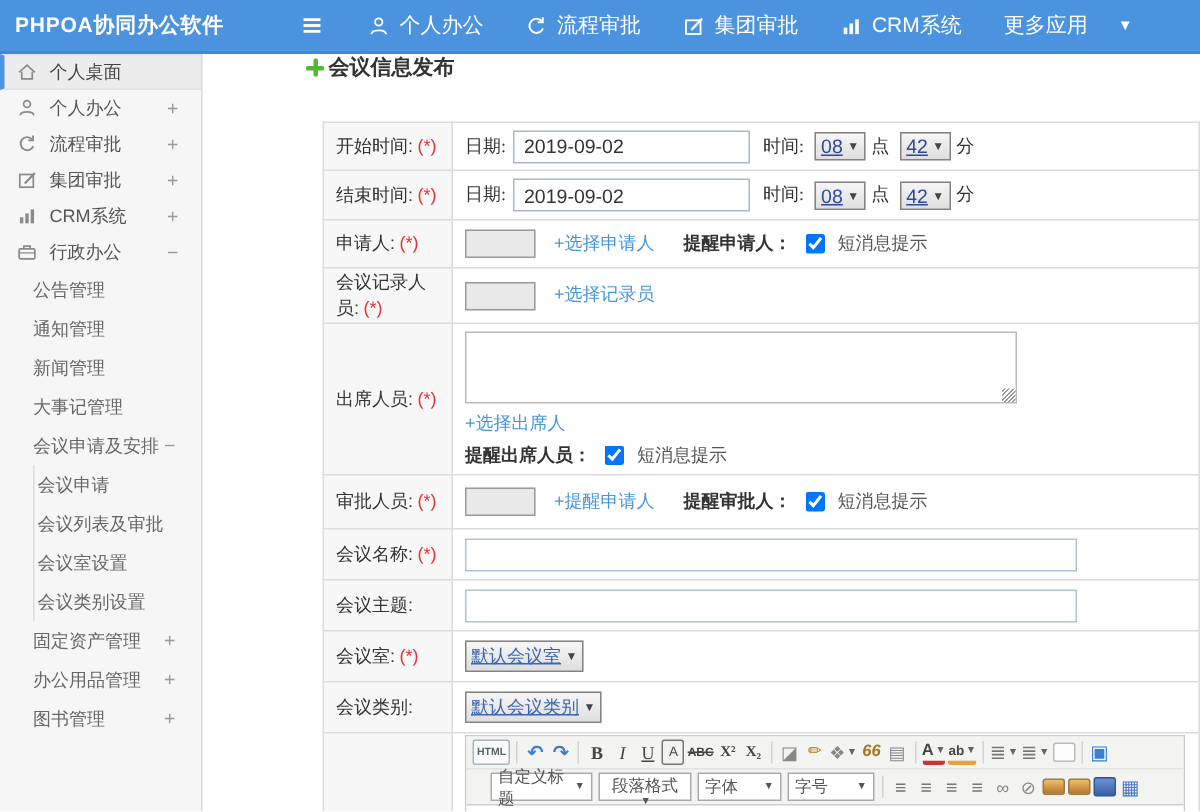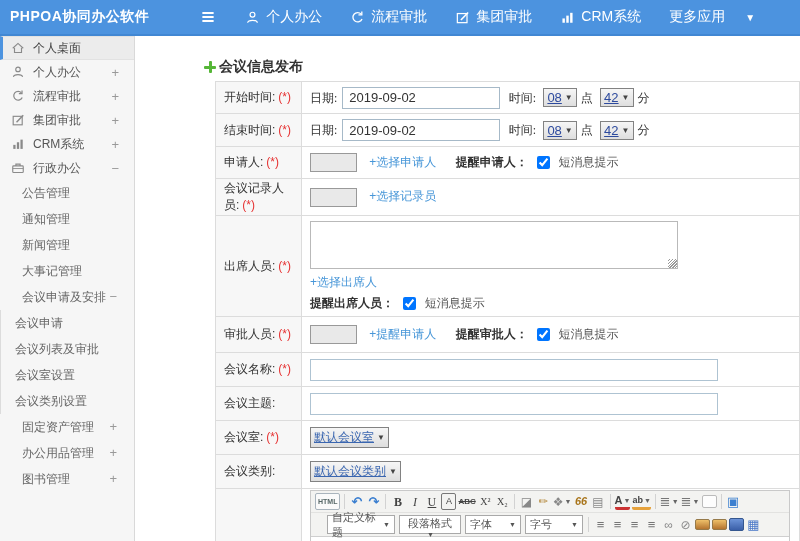--- a/index.html
+++ b/index.html
@@ -20,27 +20,27 @@
 
   
   .sidebar { position:absolute; left:0; top:36px; width:135px; bottom:0; background:#f6f6f6;
              border-right:1px solid #d9d9d9; overflow:hidden; font-size:12px; color:#555; }
   .s-root { position:relative; height:24px; display:flex; align-items:center; gap:8px; padding-left:11px; cursor:pointer;text-align:center; }
   .s-root.active { background:#ececec; border-left:3px solid #4c93df; padding-left:8px;
                    border-top:1px solid #e2e2e2; border-bottom:1px solid #e2e2e2; color:#444; }
   .sic { width:14px; height:14px; color:#8a8a8a; flex:0 0 auto; }
   .sic svg { width:14px; height:14px; display:block; }
   .s-sub, .s-subsub { position:relative; padding:4px 0 4px 22px; line-height:18px; color:#666; cursor:pointer; }
-  .s-subsub { padding-left:14px; border-left:1px solid #dcdcdc; width:113px; }
+  .s-subsub { margin-left:22px; padding-left:2px; border-left:1px solid #dcdcdc; width:113px; }
   .stg { position:absolute; right:15px; top:50%; transform:translateY(-50%); color:#999; font-size:13px; }
   .s-sub .stg { right:17px; }
 
   
   .main { position:absolute; left:136px; top:36px; right:0; bottom:0; background:#fff; overflow:hidden; }
-  .page-title { position:absolute; left:68px; top:22px; font-size:14px; font-weight:bold; color:#333;
+  .page-title { position:absolute; left:68px; top:0; font-size:14px; font-weight:bold; color:#333;
                 display:flex; align-items:center; }
   .plus-ico { position:relative; width:12px; height:12px; margin-right:3px; display:inline-block; }
   .plus-ico::before { content:""; position:absolute; left:4.5px; top:0; width:3px; height:12px; background:#55b637; border-radius:1px; }
   .plus-ico::after  { content:""; position:absolute; top:4.5px; left:0; height:3px; width:12px; background:#55b637; border-radius:1px; }
 
   table.form { position:absolute; left:79px; top:45px; width:calc(100% - 79px); border-collapse:collapse; table-layout:fixed; }
   table.form td { border:1px solid #dcdcdc; font-size:12px; color:#333; vertical-align:middle; padding:0 8px; }
   td.lbl { background:#f7f7f7; width:86px; padding-left:10px; }
   .req { color:#e63333; margin-left:3px; }
 
@@ -77,21 +77,21 @@
           margin:0 1px; font-size:11px; color:#444; cursor:pointer; border-radius:2px; line-height:1; }
   .tsep { width:1px; height:15px; background:#d2d2d2; margin:0 3px; flex:0 0 auto; }
   .tcar { font-size:7px; color:#666; margin-left:1px; }
   .t-txt { font-size:7px; font-weight:bold; color:#566; border:1px solid #a9b4bd; background:#fafafa; padding:1px 2px; }
   .t-blue { color:#3b7fd0; font-size:13px; font-weight:bold; }
   .t-bold { font-weight:bold; font-family:"Liberation Serif",serif; font-size:12px; }
   .t-italic { font-style:italic; font-family:"Liberation Serif",serif; font-size:12px; }
   .t-under { text-decoration:underline; font-family:"Liberation Serif",serif; font-size:12px; }
   .t-boxed { border:1px solid #777; font-size:9px; padding:0 2px; }
   .t-strike { text-decoration:line-through; font-size:8px; font-weight:bold; }
-  .t-script { font-size:10px; font-weight:normal; font-family:"Liberation Serif",serif; }
+  .t-script { font-size:10px; font-weight:bold; font-family:"Liberation Serif",serif; }
   .t-quote { color:#a8741a; font-weight:bold; font-style:italic; font-size:11px; }
   .t-colorA { font-weight:bold; font-size:11px; border-bottom:3px solid #cc3333; }
   .t-colorAB { font-weight:bold; font-size:9px; border-bottom:3px solid #e6a23c; }
   .t-gray { color:#888; font-size:12px; }
   .t-align { color:#777; font-size:13px; }
   .t-doc { color:#999; font-size:11px; border:1px solid #bbb; width:11px; height:13px; background:#fdfdfd; }
   .t-screen { color:#3b7fd0; font-size:13px; }
   .t-grid { color:#4a78c8; font-size:13px; }
   .t-imgbox { width:14px; height:11px; background:linear-gradient(#eec06a,#b5742f); border:1px solid #967a4a; }
   .t-media { width:11px; height:13px; background:linear-gradient(#6c93d8,#3a5fa8); border:1px solid #35578f; }

